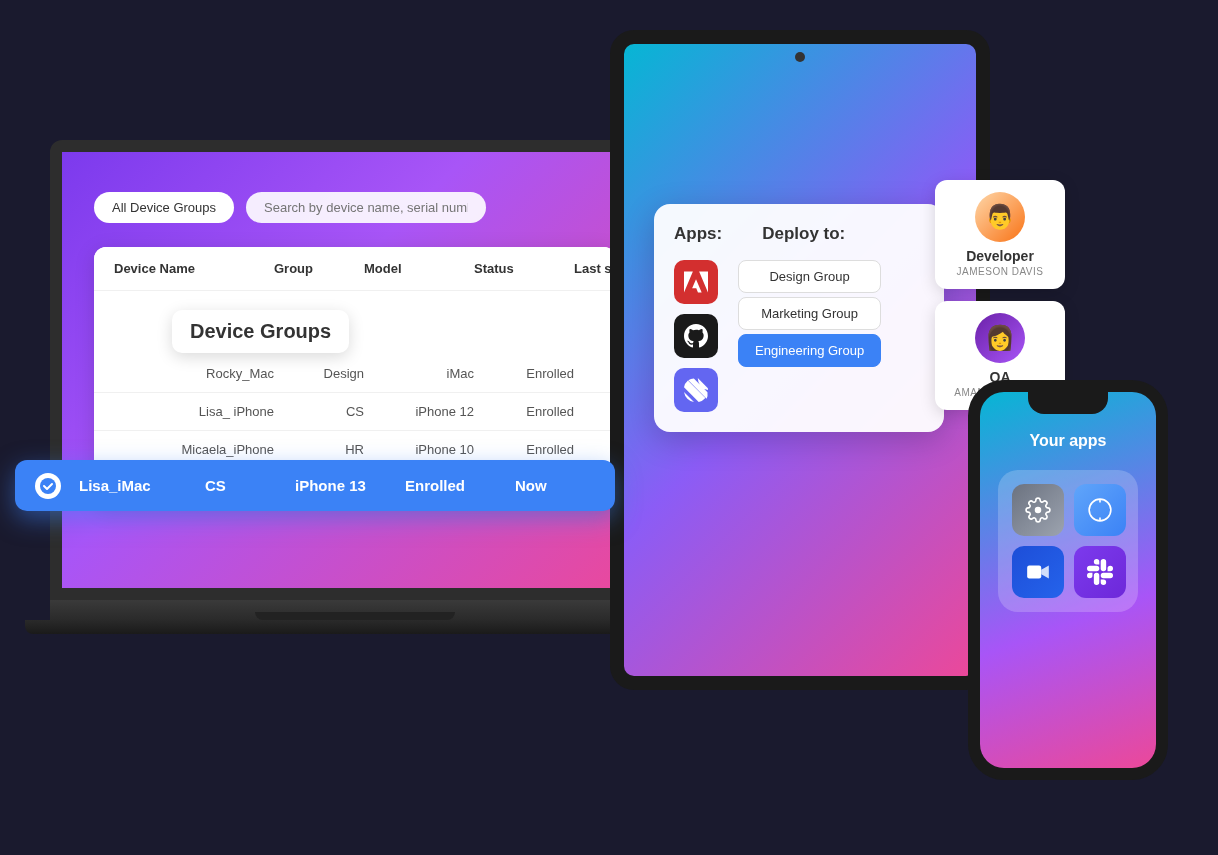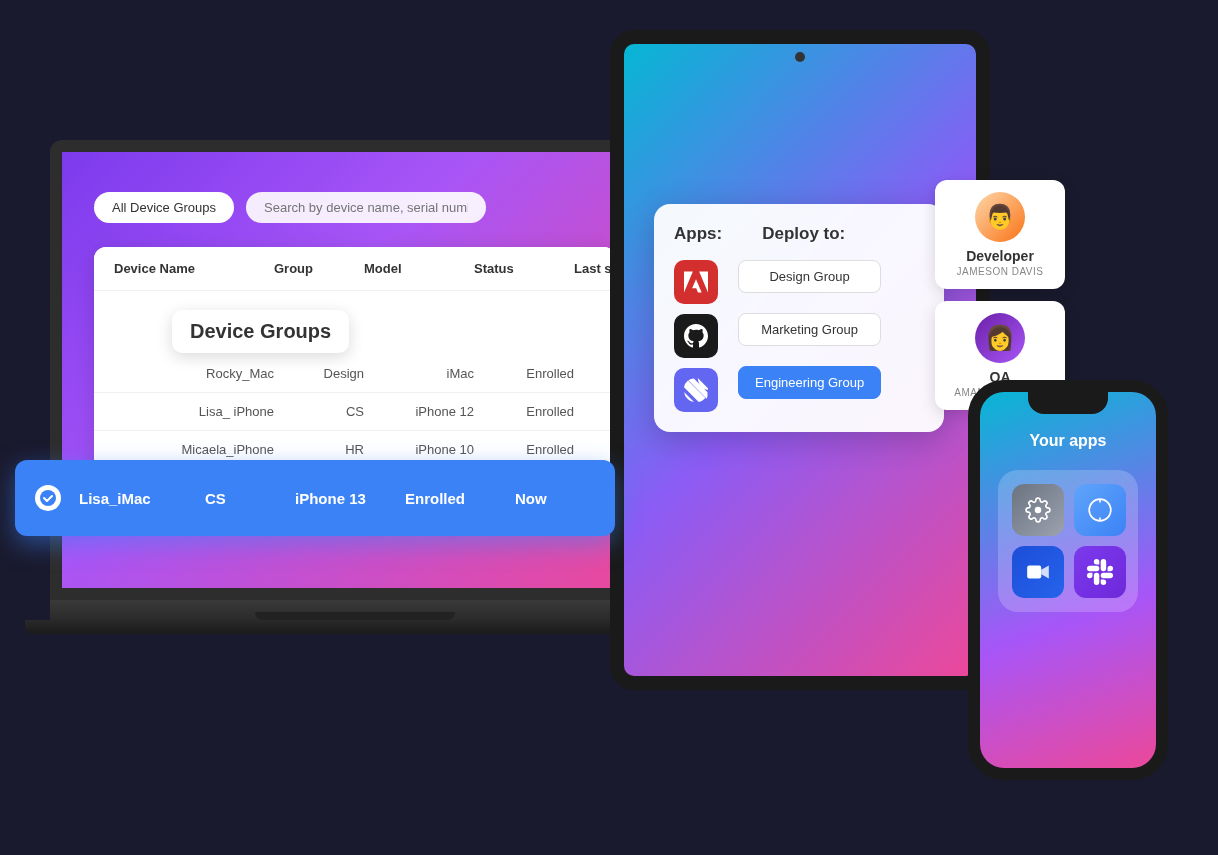--- a/index.html
+++ b/index.html
@@ -152,21 +152,21 @@
       border-radius: 0 0 8px 8px;
       margin-left: -25px;
     }
 
     
     .floating-row {
       position: absolute;
       left: 15px;
       top: 460px;
       width: 600px;
-      height: 76px;
+      height: 51px;
       background: #3b82f6;
       border-radius: 12px;
       display: flex;
       padding: 0 20px;
       box-shadow: 0 8px 24px rgba(59, 130, 246, 0.5);
       z-index: 20;
     }
 
     .floating-row-grid {
       display: grid;
@@ -277,21 +277,21 @@
       background: #1a1a1a;
     }
 
     .app-icon.linear {
       background: #6366f1;
     }
 
     .deploy-groups-col {
       display: flex;
       flex-direction: column;
-      gap: 20px;
+      gap: 4px;
     }
 
     .group-btn {
       padding: 8px 16px;
       border-radius: 8px;
       border: 1.5px solid #ddd;
       background: white;
       font-size: 13px;
       font-weight: 500;
       color: #333;

